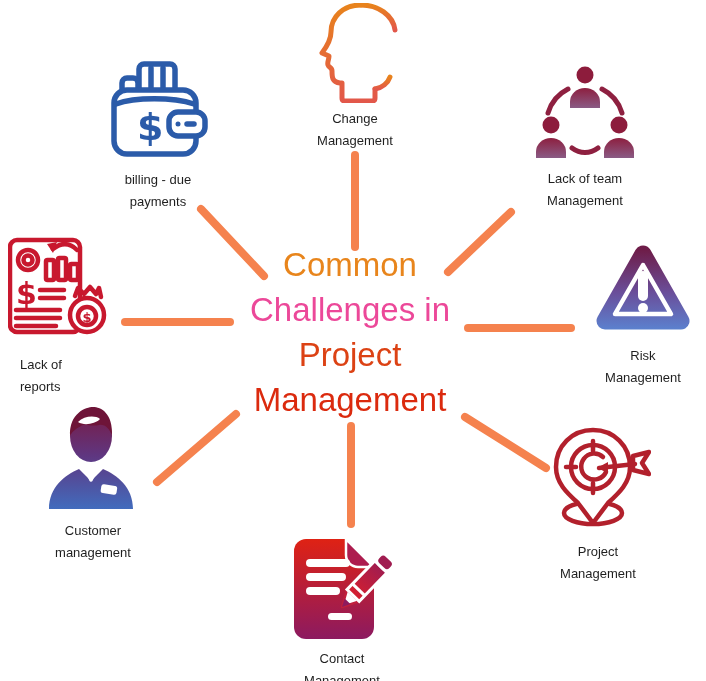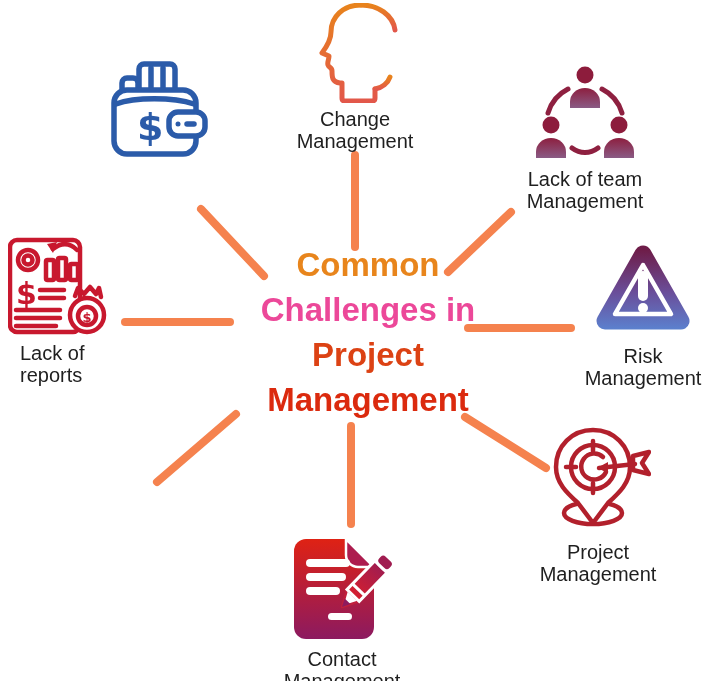--- a/index.html
+++ b/index.html
@@ -1,35 +1,35 @@
 <!DOCTYPE html>
 <html><head>
 <meta charset="utf-8">
 <style>
   *{margin:0;padding:0;box-sizing:border-box}
   html,body{background:#fff}
   .stage{position:relative;width:706px;height:681px;background:#fff;font-family:"Liberation Sans",sans-serif;overflow:hidden}
   .connectors{position:absolute;left:0;top:0}
   .connectors line{stroke:#F5824E;stroke-width:8;stroke-linecap:round}
   .node{position:absolute;display:flex;flex-direction:column;align-items:center}
-  .node .label{font-size:20px;line-height:22px;color:#1f1f1f;text-align:center;white-space:pre-line;margin-top:5px}
-  .title{position:absolute;left:248px;top:242px;width:240px;text-align:center;font-weight:bold;font-size:33px;line-height:45px}
+  .node .label{font-size:13px;line-height:22px;color:#1f1f1f;text-align:center;white-space:pre-line;margin-top:5px}
+  .title{position:absolute;left:230px;top:242px;width:240px;text-align:center;font-weight:normal;font-size:33px;line-height:45px}
   .title .l1{color:#E8851C}
   .title .l2{color:#ec4899}
   .title .l3{color:#DC4214}
   .title .l4{color:#DB2A0E}
   #node-change{left:280px;top:3px;width:150px}
   #node-billing{left:83px;top:60px;width:150px}
   #node-team{left:510px;top:63px;width:150px}
   #node-risk{left:573px;top:240px;width:140px}
   #node-project{left:523px;top:426px;width:150px}
   #node-contact{left:267px;top:533px;width:150px}
   #node-customer{left:18px;top:403px;width:150px}
   #node-reports{left:8px;top:236px;width:120px;align-items:flex-start}
-  #node-reports .label{text-align:left;margin-left:12px;margin-top:2px}
+  #node-reports .label{text-align:left;margin-left:12px;margin-top:14px}
 </style>
 </head>
 <body>
 
 <div class="stage">
 
   <svg class="connectors" width="706" height="681">
     <line x1="355" y1="155" x2="355" y2="247"></line>
     <line x1="511" y1="212" x2="448" y2="272"></line>
     <line x1="468" y1="328" x2="571" y2="328"></line>
@@ -160,20 +160,39 @@
         <path d="M0,0 L8,-4 L8,4 Z" fill="#8E1A5E"></path>
         <rect x="16" y="-8.5" width="40" height="17" fill="url(#gPen)" stroke="#ffffff" stroke-width="3"></rect>
         <line x1="24" y1="-8.5" x2="24" y2="8.5" stroke="#ffffff" stroke-width="3"></line>
         <rect x="56" y="-8.5" width="12" height="17" rx="5" fill="#A01C50" stroke="#ffffff" stroke-width="3"></rect>
       </g>
     </svg>
     <div class="label">Contact
 Management</div>
   </div>
 
+  <div class="node" id="node-customer">
+    <svg width="104" height="112" viewBox="0 0 104 112">
+      <defs>
+        <linearGradient id="gCust" gradientUnits="userSpaceOnUse" x1="0" y1="6" x2="0" y2="110">
+          <stop offset="0" stop-color="#7A1A42"></stop>
+            <stop offset="0.45" stop-color="#5F3680"></stop>
+            <stop offset="1" stop-color="#3F70C2"></stop>
+        </linearGradient>
+      </defs>
+      <ellipse cx="50" cy="33" rx="21" ry="26" fill="url(#gCust)"></ellipse>
+      <path d="M29,33 C28,10 45,4 52,4 C60,4 72,10 71,33 C69,26 64,21 58,22 C50,24 44,20 40,23 C34,26 31,29 29,33 Z" fill="#6E1438"></path>
+      <path d="M37,19 C43,13 54,12 59,16 C54,21 43,23 37,19 Z" fill="#ffffff"></path>
+      <path d="M8,106 C8,84 24,72 38,66 L50,78 L62,66 C76,72 92,84 92,106 Z" fill="url(#gCust)"></path>
+      <path d="M44,64 L50,77 L56,64" fill="none" stroke="#ffffff" stroke-width="3.5" stroke-linecap="round" stroke-linejoin="round"></path>
+      <rect x="60" y="82" width="16" height="9" rx="2.5" fill="#ffffff" transform="rotate(9 68 86)"></rect>
+    </svg>
+    <div class="label">Customer
+management</div>
+  </div>
 
   <div class="node" id="node-reports">
     <svg width="106" height="104" viewBox="0 0 106 104">
       <g fill="none" stroke="#C8182E" stroke-width="4.5" stroke-linecap="round" stroke-linejoin="round">
         <rect x="2" y="4" width="70" height="92" rx="7"></rect>
         <circle cx="20" cy="24" r="10"></circle>
           <circle cx="20" cy="24" r="4.5"></circle>
         <rect x="38" y="24" width="8" height="20" rx="1.5"></rect>
         <rect x="50" y="22" width="8" height="22" rx="1.5"></rect>
         <rect x="62" y="28" width="8" height="16" rx="1.5"></rect>
@@ -205,15 +224,17 @@
           <path d="M56,8 v20"></path>
         <rect x="15" y="18" width="16" height="18" rx="5"></rect>
         <rect x="7" y="30" width="82" height="64" rx="13" fill="#ffffff"></rect>
         <path d="M9,44 C28,37 66,37 87,44"></path>
         <rect x="62" y="52" width="36" height="24" rx="9" fill="#ffffff"></rect>
         <path d="M80,64 h7"></path>
       </g>
       <circle cx="71" cy="64" r="2.5" fill="#2B5BA9"></circle>
       <text x="30" y="80" font-size="38" font-weight="bold" fill="#2B5BA9" stroke="none" font-family="'DejaVu Sans',sans-serif">$</text>
     </svg>
+    <div class="label">billing - due
+payments</div>
   </div>
 
 </div>
 
 </body></html>

